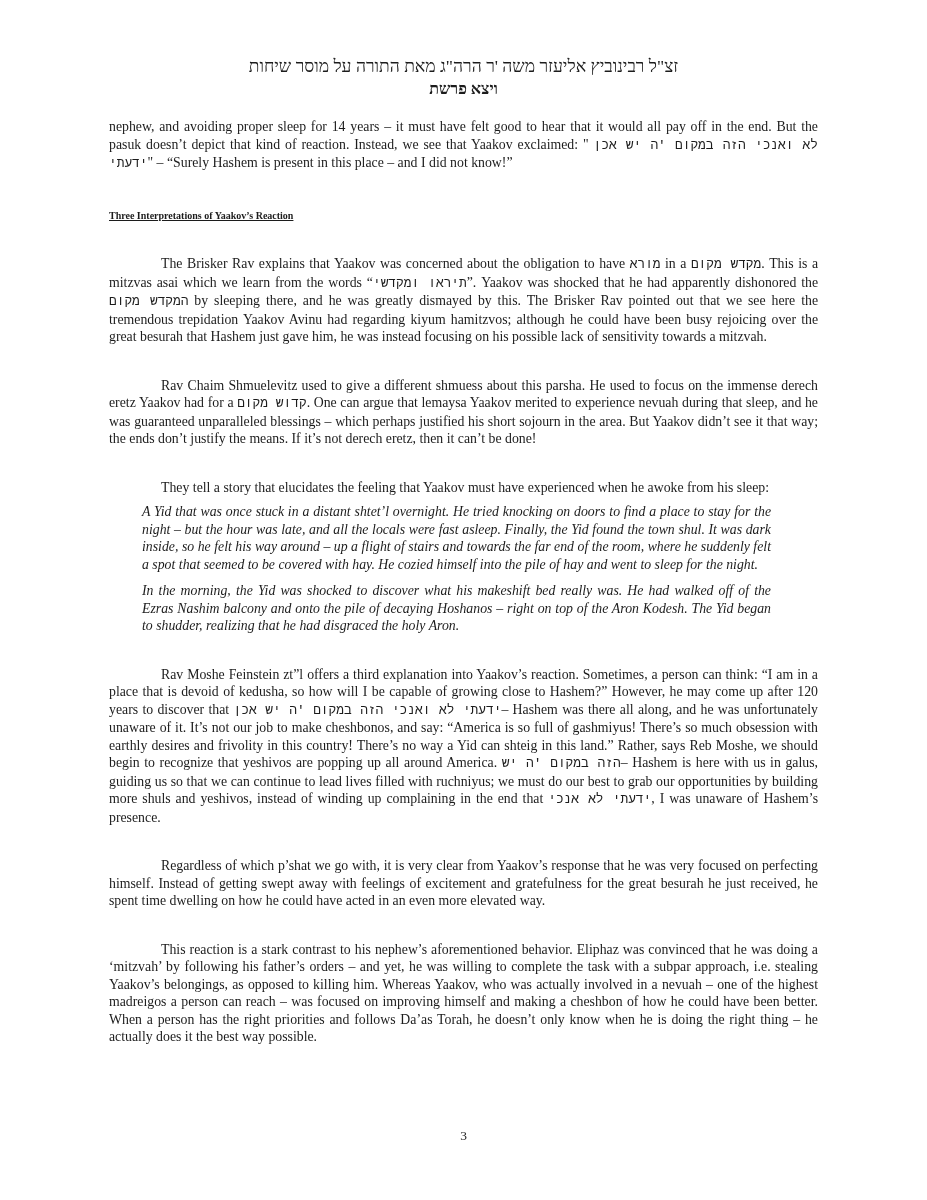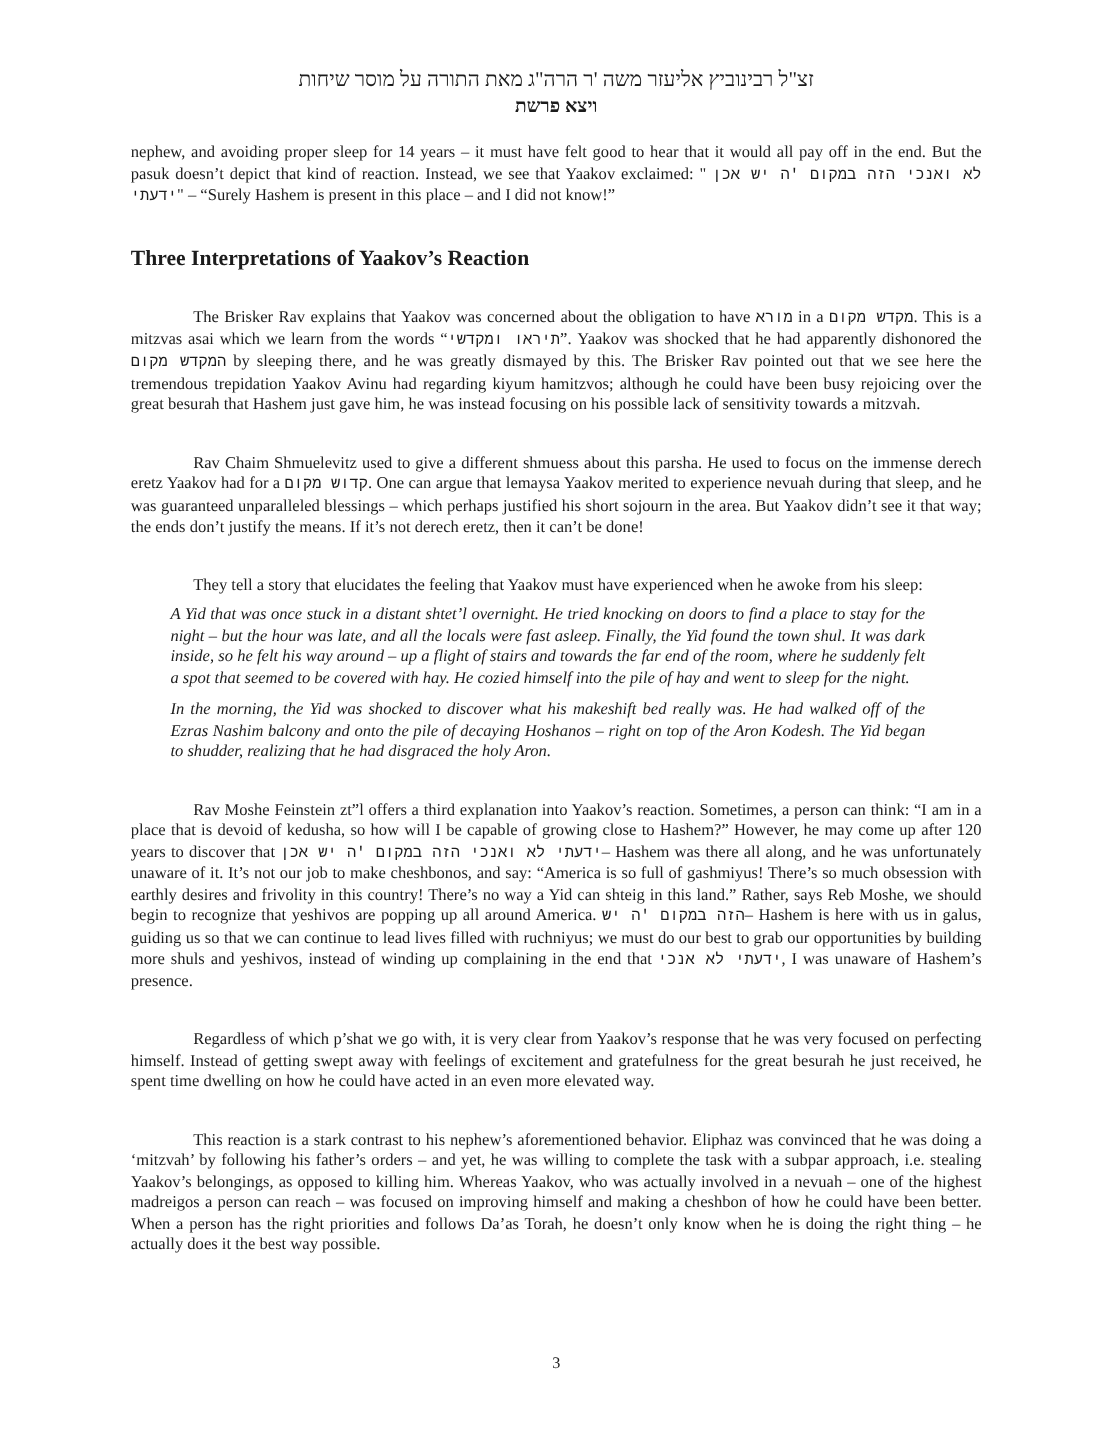--- a/index.html
+++ b/index.html
@@ -37,21 +37,22 @@
   main p {
     margin: 0 0 7px 0;
     text-align: justify;
   }
   main p.indent {
     text-indent: 52px;
     margin-top: 31px;
   }
   .section-heading {
     font-weight: bold;
-    font-size: 18px;
+    text-decoration: underline;
+    font-size: 10px;
     margin: 34px 0 11px 0;
   }
   .section-heading.gap-xl {
     margin-top: 58px;
   }
   .blockquote {
     margin: 3px 47px 1px 33px;
   }
   .blockquote p {
     font-style: italic;

